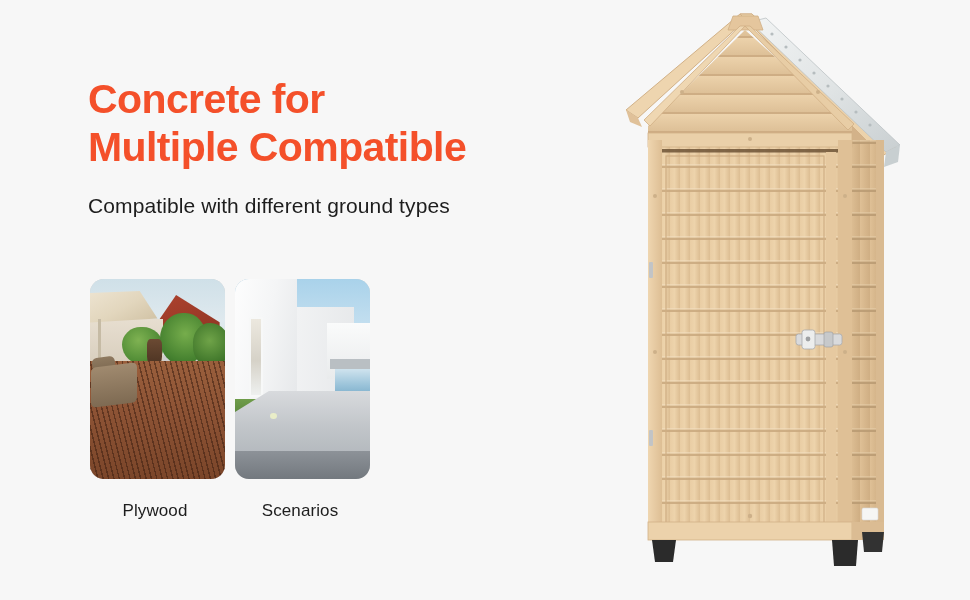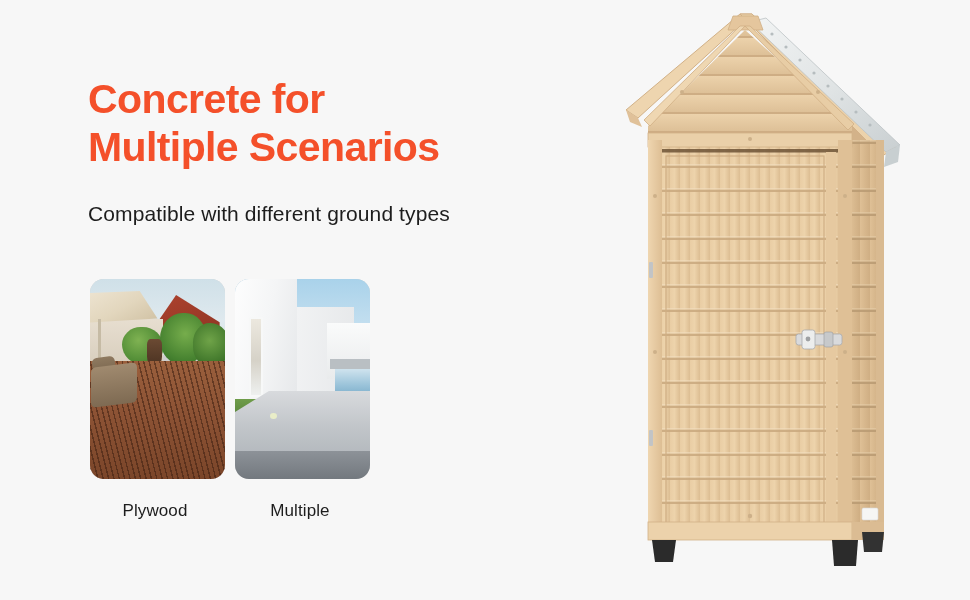--- a/index.html
+++ b/index.html
@@ -26,21 +26,21 @@
     font-size: 41px;
     font-weight: bold;
     line-height: 1.22;
     letter-spacing: -0.6px;
     color: #f4502a;
     white-space: nowrap;
   }
   .headline-line2 { margin-top: -2px; }
 
   .subhead {
-    margin-top: 30px;
+    margin-top: 22px;
     font-size: 21px;
     font-weight: normal;
     color: #1d1d1d;
     letter-spacing: 0.1px;
     white-space: nowrap;
   }
 
   
   .thumb-row {
     position: absolute;
@@ -243,21 +243,21 @@
 
   .shed-svg { position: absolute; inset: 0; width: 100%; height: 100%; }
 </style>
 </head>
 <body>
 
 <div id="banner">
 
   <div class="copy-block">
     <div class="headline">Concrete for</div>
-    <div class="headline headline-line2">Multiple Scenarios</div>
+    <div class="headline headline-line2">Multiple Compatible</div>
     <div class="subhead">Compatible with different ground types</div>
   </div>
 
   <div class="thumb-row">
 
     <div class="thumb-cell">
       <div class="thumb-frame">
         <div class="thumb-art">
           <div class="deck-sky"></div>
           <div class="deck-roof"></div>
@@ -285,21 +285,21 @@
           <div class="conc-soffit"></div>
           <div class="conc-win-sea"></div>
           <div class="conc-mass-a"></div>
           <div class="conc-win-tall"></div>
           <div class="conc-grass"></div>
           <div class="conc-pad"></div>
           <div class="conc-light"></div>
           <div class="conc-step"></div>
         </div>
       </div>
-      <div class="thumb-caption">Multiple</div>
+      <div class="thumb-caption">Scenarios</div>
     </div>
 
 
   </div>
 
   <div id="shed">
     <svg class="shed-svg" viewBox="0 0 340 600" preserveAspectRatio="none">
       <defs>
         <linearGradient id="woodFront" x1="0" y1="0" x2="1" y2="0">
           <stop offset="0%" stop-color="#e9cda4"></stop>

